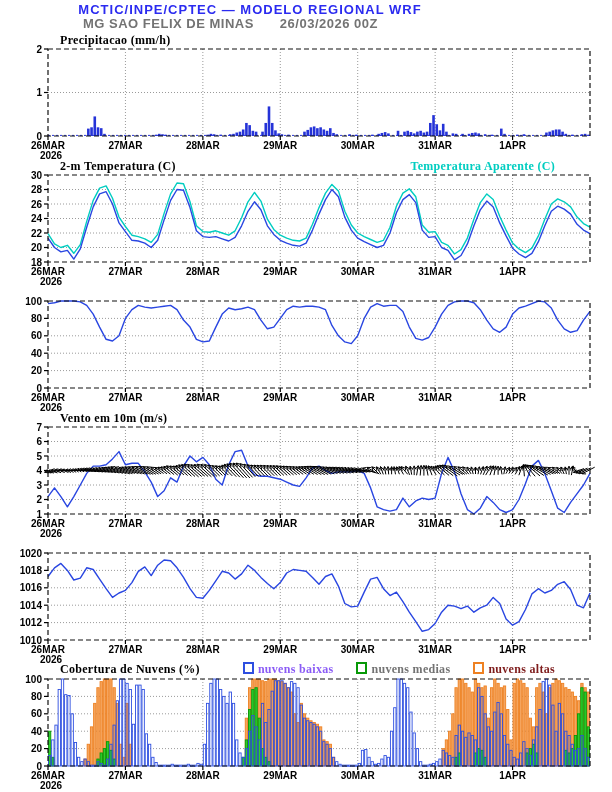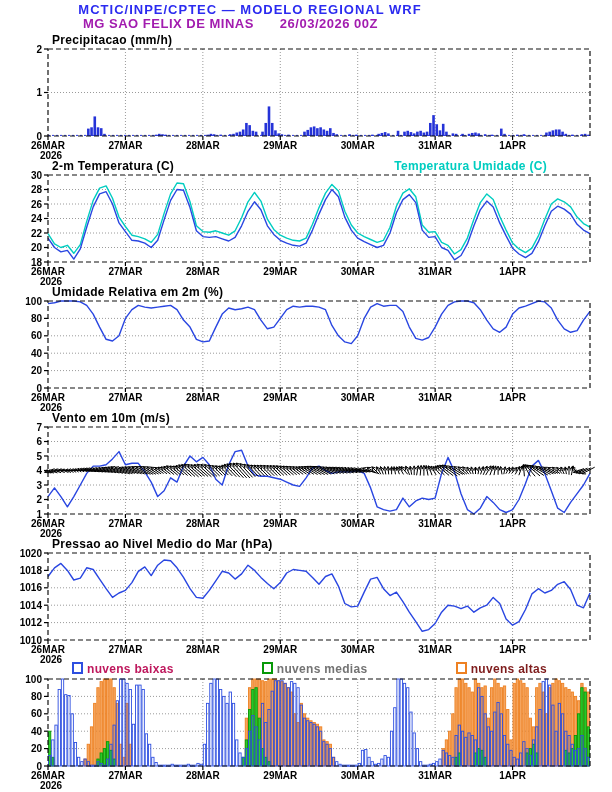--- a/index.html
+++ b/index.html
@@ -3,60 +3,55 @@
 <meta charset="utf-8">
 <style>
   html,body{margin:0;padding:0;background:#ffffff;}
   .page{position:relative;width:612px;height:792px;background:#fff;overflow:hidden;
         font-family:"Liberation Sans",sans-serif;}
   svg.canvas{position:absolute;left:0;top:0;}
   .hdr1{position:absolute;top:2px;left:0;width:500px;text-align:center;
         font-size:13px;font-weight:bold;letter-spacing:1px;}
   .hdr2{position:absolute;top:16px;left:35px;font-size:13px;font-weight:bold;letter-spacing:0.5px;}
   .hdr2 .gap{display:inline-block;width:26px;}
-  .trow{position:absolute;left:52px;width:495px;display:flex;justify-content:space-between;
-        align-items:flex-end;font-size:12px;font-weight:bold;letter-spacing:0.3px;}
+  .trow{position:absolute;left:60px;width:495px;display:flex;justify-content:space-between;
+        align-items:flex-end;font-size:12px;font-weight:bold;letter-spacing:0.3px;font-family:Liberation Serif, serif;}
   .sw{display:inline-block;width:7px;height:8px;border-width:2px;border-style:solid;
       background:#fff;margin-right:4px;vertical-align:-1px;}
   .legitem{white-space:nowrap;}
 </style>
 </head>
 <body>
 
 <div class="page">
 
   <div class="hdr1" style="color: rgb(43, 43, 240);">MCTIC/INPE/CPTEC — MODELO REGIONAL WRF</div>
 
-  <div class="hdr2" style="color: #a21caf; padding-left: 48px;">
+  <div class="hdr2" style="color: #737373; padding-left: 48px;">
     <span>MG SAO FELIX DE MINAS</span><span class="gap"></span><span>26/03/2026 00Z</span>
   </div>
 
   <div class="trow" style="top:33px">
     <span>Precipitacao (mm/h)</span>
   </div>
 
   <div class="trow" style="top:159px">
     <span>2-m Temperatura (C)</span>
-    <span id="cyanleg" style="color: rgb(0, 205, 192);">Temperatura Umidade (C)</span>
+    <span id="cyanleg" style="color: rgb(0, 205, 192);">Temperatura Aparente (C)</span>
   </div>
 
-  <div class="trow" style="top:285px">
-    <span>Umidade Relativa em 2m (%)</span>
-  </div>
 
   <div class="trow" style="top:411px">
     <span>Vento em 10m (m/s)</span>
   </div>
 
-  <div class="trow" style="top:537px">
-    <span>Pressao ao Nivel Medio do Mar (hPa)</span>
-  </div>
 
   <div class="trow" style="top:662px">
-    <span class="legitem" id="leg-baixas" style="color: #be185d; padding-left: 20px;"><span class="sw" style="border-color: rgb(46, 79, 224);"></span><span>nuvens baixas</span></span>
+    <span>Cobertura de Nuvens (%)</span>
+    <span class="legitem" id="leg-baixas" style="color: #8b5cf6; padding-left: 20px;"><span class="sw" style="border-color: rgb(46, 79, 224);"></span><span>nuvens baixas</span></span>
     <span class="legitem" id="leg-medias" style="color: #737373; text-align: center;"><span class="sw" style="border-color: rgb(8, 153, 8);"></span><span>nuvens medias</span></span>
     <span class="legitem" id="leg-altas" style="color: #7f1d1d;"><span class="sw" style="border-color: rgb(238, 129, 34);"></span><span>nuvens altas</span></span>
   </div>
 
   <svg class="canvas" id="chart" width="612" height="792" viewBox="0 0 612 792">
       <line x1="48" y1="92.5" x2="590" y2="92.5" stroke="#9a9a9a" stroke-width="1" stroke-dasharray="1,2"></line>
       <line x1="125.42857142857143" y1="49" x2="125.42857142857143" y2="136" stroke="#9a9a9a" stroke-width="1" stroke-dasharray="1,2"></line>
       <line x1="202.85714285714286" y1="49" x2="202.85714285714286" y2="136" stroke="#9a9a9a" stroke-width="1" stroke-dasharray="1,2"></line>
       <line x1="280.2857142857143" y1="49" x2="280.2857142857143" y2="136" stroke="#9a9a9a" stroke-width="1" stroke-dasharray="1,2"></line>
       <line x1="357.7142857142857" y1="49" x2="357.7142857142857" y2="136" stroke="#9a9a9a" stroke-width="1" stroke-dasharray="1,2"></line>

